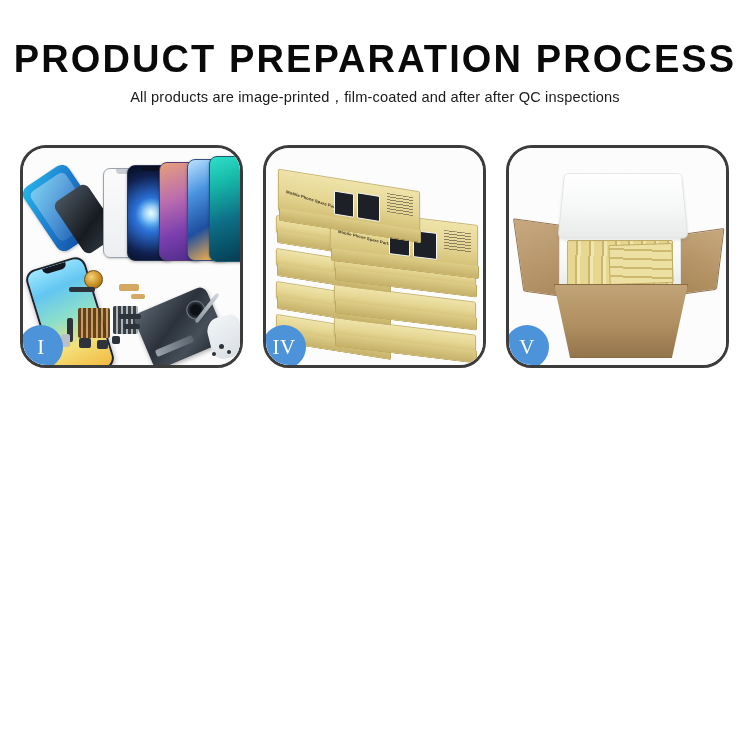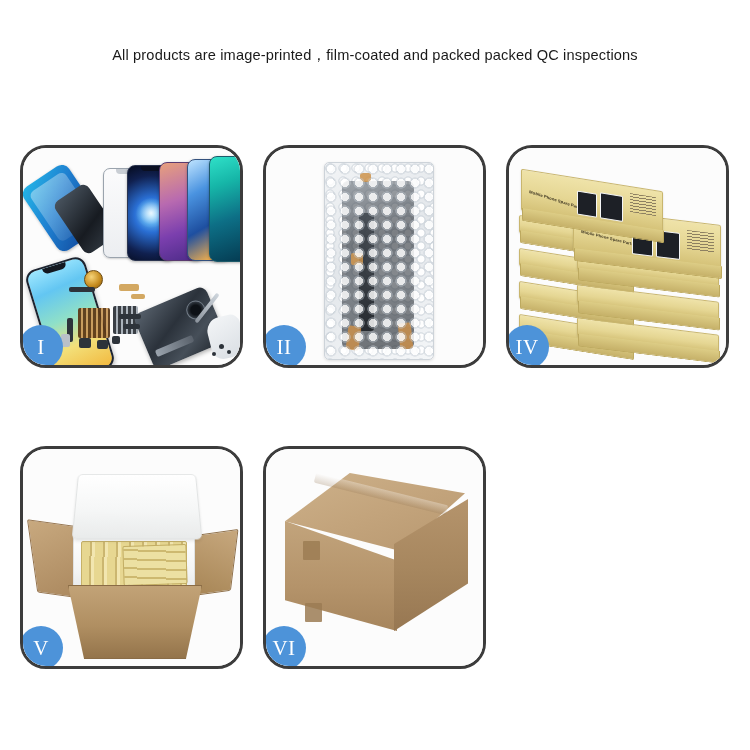--- a/index.html
+++ b/index.html
@@ -409,21 +409,22 @@
   }
   .p6-tape2{
     position:absolute; left:39px; top:154px; width:17px; height:19px;
     background:#9b7b53; border-radius:1px; opacity:.85;
   }
 </style>
 </head>
 <body>
 
 <div id="header">
-  <p id="subtitle">All products are image-printed，film-coated and packed packed QC inspections</p>
+  <h1 id="main-title">PRODUCT PREPARATION PROCESS</h1>
+  <p id="subtitle">All products are image-printed，film-coated and after after QC inspections</p>
 </div>
 
 <div id="panel-grid">
 
   <div class="panel">
     <div class="panel-stage">
       <div class="p1-wrap">
         <div class="p1-film"></div>
         <div class="p1-film2"></div>
         <div class="p1-glass"></div>
@@ -457,34 +458,20 @@
         <span class="pt" style="left:89px;top:188px;width:8px;height:8px;"></span>
         <span class="pt light" style="left:27px;top:193px;width:8px;height:12px;"></span>
         <span class="pt round" style="left:196px;top:196px;width:5px;height:5px;"></span>
         <span class="pt round" style="left:204px;top:202px;width:4px;height:4px;"></span>
         <span class="pt round" style="left:189px;top:204px;width:4px;height:4px;"></span>
       </div>
     </div>
     <div class="badge">I</div>
   </div>
 
-  <div class="panel">
-    <div class="panel-stage">
-      <div class="p2-bag">
-        <div class="p2-part"></div>
-        <div class="p2-flex"></div>
-        <div class="p2-tabA"></div>
-        <div class="p2-tabB"></div>
-        <div class="p2-tabC"></div>
-        <div class="p2-tabD"></div>
-        <div class="p2-bubbles"></div>
-      </div>
-    </div>
-    <div class="badge">II</div>
-  </div>
 
 
   <div class="panel">
     <div class="panel-stage">
       <div class="p4-stack">
 
         <div class="kbox" style="left:4px;  top:62px;  width:112px; height:16px; transform:skewY(9deg);">
             <span class="side"></span>
           </div>
         <div class="kbox" style="left:4px;  top:95px;  width:112px; height:16px; transform:skewY(9deg);">
@@ -534,27 +521,14 @@
       <div class="p5-flapR"></div>
       <div class="p5-foam"></div>
       <div class="p5-contents"></div>
       <div class="p5-contents2"></div>
       <div class="p5-foamlid"></div>
       <div class="p5-body"></div>
     </div>
     <div class="badge">V</div>
   </div>
 
-  <div class="panel">
-    <div class="panel-stage">
-      <div class="p6-carton">
-        <div class="p6-face-top"></div>
-        <div class="p6-face-left"></div>
-        <div class="p6-face-right"></div>
-        <div class="p6-seam"></div>
-        <div class="p6-tape1"></div>
-        <div class="p6-tape2"></div>
-      </div>
-    </div>
-    <div class="badge">VI</div>
-  </div>
 
 </div>
 
 </body></html>

